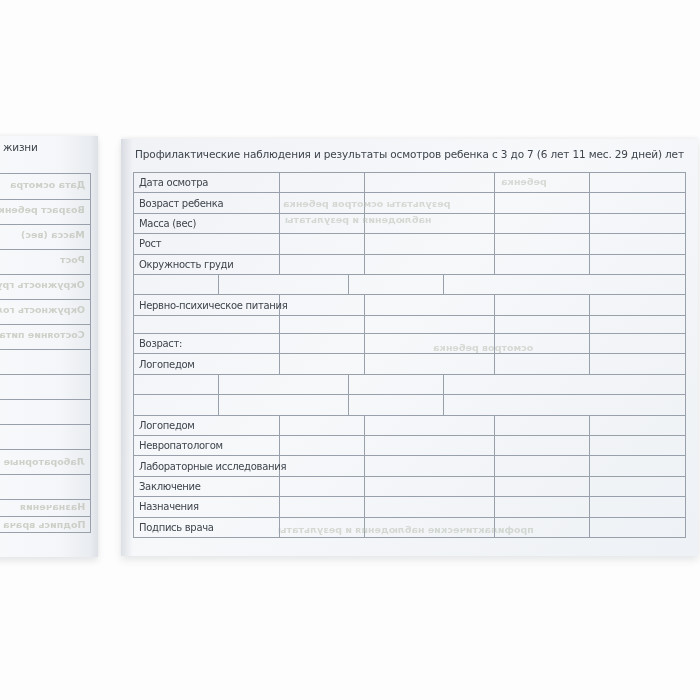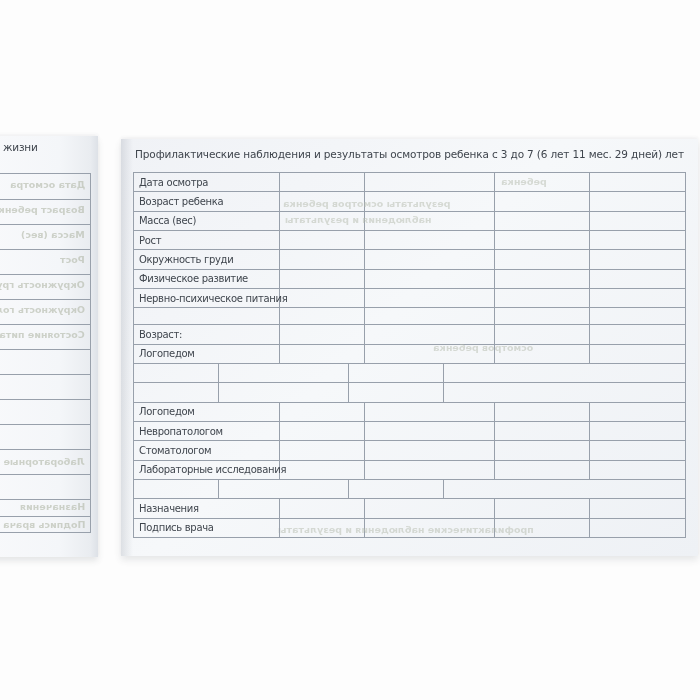--- a/index.html
+++ b/index.html
@@ -153,21 +153,20 @@
           <div class="tcell c4"></div>
         </div>
         <div class="trow">
           <div class="tcell c0">Окружность груди</div>
           <div class="tcell c1"></div>
           <div class="tcell c2"></div>
           <div class="tcell c3"></div>
           <div class="tcell c4"></div>
         </div>
         <div class="trow">
-          <div class="tcell c0">Физическое развитие</div>
           <div class="tcell c1"></div>
           <div class="tcell c2"></div>
           <div class="tcell c3"></div>
           <div class="tcell c4"></div>
         </div>
         <div class="trow">
           <div class="tcell c0">Нервно-психическое питания</div>
           <div class="tcell c1"></div>
           <div class="tcell c2"></div>
           <div class="tcell c3"></div>
@@ -214,34 +213,28 @@
           <div class="tcell c4"></div>
         </div>
         <div class="trow">
           <div class="tcell c0">Невропатологом</div>
           <div class="tcell c1"></div>
           <div class="tcell c2"></div>
           <div class="tcell c3"></div>
           <div class="tcell c4"></div>
         </div>
         <div class="trow">
-          <div class="tcell c0">Стоматологом</div>
-          <div class="tcell c1"></div>
-          <div class="tcell c2"></div>
-          <div class="tcell c3"></div>
-          <div class="tcell c4"></div>
-        </div>
-        <div class="trow">
           <div class="tcell c0">Лабораторные исследования</div>
           <div class="tcell c1"></div>
           <div class="tcell c2"></div>
           <div class="tcell c3"></div>
           <div class="tcell c4"></div>
         </div>
         <div class="trow">
+          <div class="tcell c0">Заключение</div>
           <div class="tcell c1"></div>
           <div class="tcell c2"></div>
           <div class="tcell c3"></div>
           <div class="tcell c4"></div>
         </div>
         <div class="trow">
           <div class="tcell c0">Назначения</div>
           <div class="tcell c1"></div>
           <div class="tcell c2"></div>
           <div class="tcell c3"></div>

